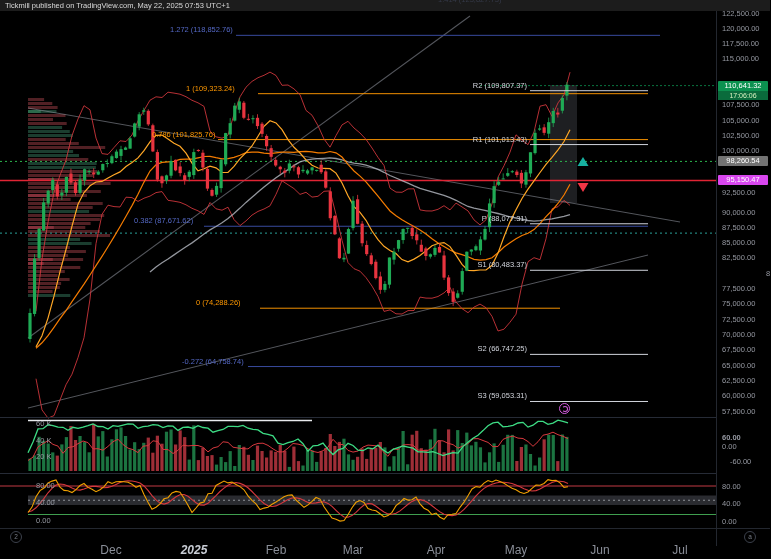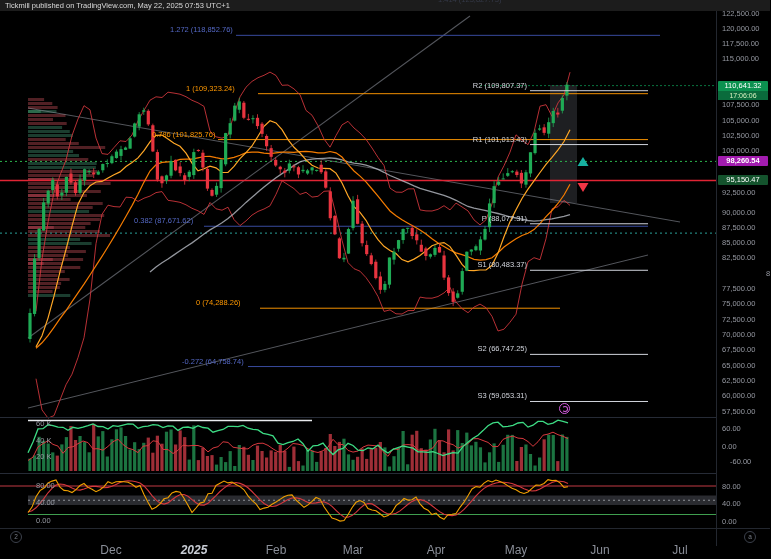--- a/index.html
+++ b/index.html
@@ -540,23 +540,23 @@
       <div class="tick" style="top: 273.038px;">77,500.00</div>
       <div class="tick" style="top: 288.346px;">75,000.00</div>
       <div class="tick" style="top: 303.654px;">72,500.00</div>
       <div class="tick" style="top: 318.962px;">70,000.00</div>
       <div class="tick" style="top: 334.269px;">67,500.00</div>
       <div class="tick" style="top: 349.577px;">65,000.00</div>
       <div class="tick" style="top: 364.885px;">62,500.00</div>
       <div class="tick" style="top: 380.192px;">60,000.00</div>
       <div class="tick" style="top: 395.5px;">57,500.00</div>
       <div class="badge" style="top: 69.6116px; background: rgb(12, 145, 80); height: 19px;">110,641.32<span class="sub" style="background: rgb(10, 107, 60);">17:06:06</span></div>
-      <div class="badge" style="top: 145.42px; background: #a21caf; height: 10px; font-weight: bold;">98,260.54</div>
-      <div class="badge" style="top: 164.463px; background: #14532d; height: 10px;">95,150.47</div>
-      <div class="tick" style="top: 413px;">60.00</div>
+      <div class="badge" style="top: 145.42px; background: #737373; height: 10px;">98,260.54</div>
+      <div class="badge" style="top: 164.463px; background: #d946ef; height: 10px;">95,150.47</div>
+      <div class="tick" style="top: 422px; font-weight: bold;">60.00</div>
       <div class="tick" style="top: 430.5px;">0.00</div>
       <div class="tick" style="top: 445.5px; margin-left: 8px;">-60.00</div>
       <div class="tick" style="top: 470.5px;">80.00</div>
       <div class="tick" style="top: 487.5px;">40.00</div>
       <div class="tick" style="top: 505.5px;">0.00</div>
     </div>
   <div id="overlay-labels">
       <div class="lvl-label" style="left: 438px; top: -5.12979px; color: rgb(62, 68, 89); opacity: 0.7;">1.414 (123,827.73)</div>
       <div class="lvl-label" style="left: 170px; top: 25.3323px; color: rgb(84, 104, 196); opacity: 1;">1.272 (118,852.76)</div>
       <div class="lvl-label" style="left: 186px; top: 83.6823px; color: rgb(255, 152, 0); opacity: 1;">1 (109,323.24)</div>

